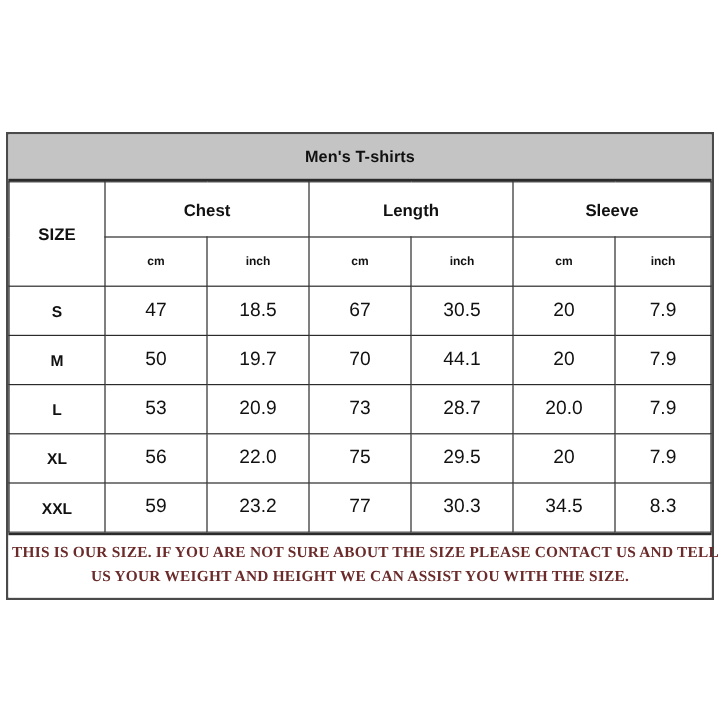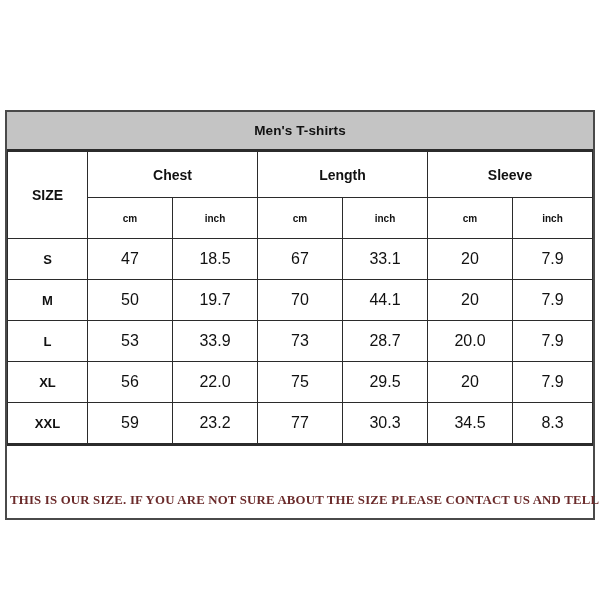--- a/index.html
+++ b/index.html
@@ -83,21 +83,20 @@
     background: #ffffff;
   }
   .footer-note .note-line {
     font-family: "Liberation Serif", serif;
     font-size: 12.8px;
     font-weight: bold;
     color: #6b2b2b;
     letter-spacing: 0.2px;
     line-height: 1.55;
     white-space: nowrap;
-    margin-top: 40px;
   }
 </style>
 </head>
 <body>
 
 <div class="page">
 
   <div class="chart-wrap">
 
     <div class="title-bar">
@@ -129,37 +128,37 @@
           <th>cm</th>
           <th>inch</th>
         </tr>
       </thead>
       <tbody>
         <tr>
           <td class="size-cell">S</td>
           <td>47</td>
           <td>18.5</td>
           <td>67</td>
-          <td>33.1</td>
+          <td>30.5</td>
           <td>20</td>
           <td>7.9</td>
         </tr>
         <tr>
           <td class="size-cell">M</td>
           <td>50</td>
           <td>19.7</td>
           <td>70</td>
           <td>44.1</td>
           <td>20</td>
           <td>7.9</td>
         </tr>
         <tr>
           <td class="size-cell">L</td>
           <td>53</td>
-          <td>33.9</td>
+          <td>20.9</td>
           <td>73</td>
           <td>28.7</td>
           <td>20.0</td>
           <td>7.9</td>
         </tr>
         <tr>
           <td class="size-cell">XL</td>
           <td>56</td>
           <td>22.0</td>
           <td>75</td>
@@ -174,16 +173,17 @@
           <td>77</td>
           <td>30.3</td>
           <td>34.5</td>
           <td>8.3</td>
         </tr>
       </tbody>
     </table>
 
     <div class="footer-note">
       <div class="note-line">THIS IS OUR SIZE. IF YOU ARE NOT SURE ABOUT THE SIZE  PLEASE CONTACT US AND TELL</div>
+      <div class="note-line">US YOUR WEIGHT AND HEIGHT WE CAN ASSIST YOU WITH THE SIZE.</div>
     </div>
 
   </div>
 </div>
 
 </body></html>

